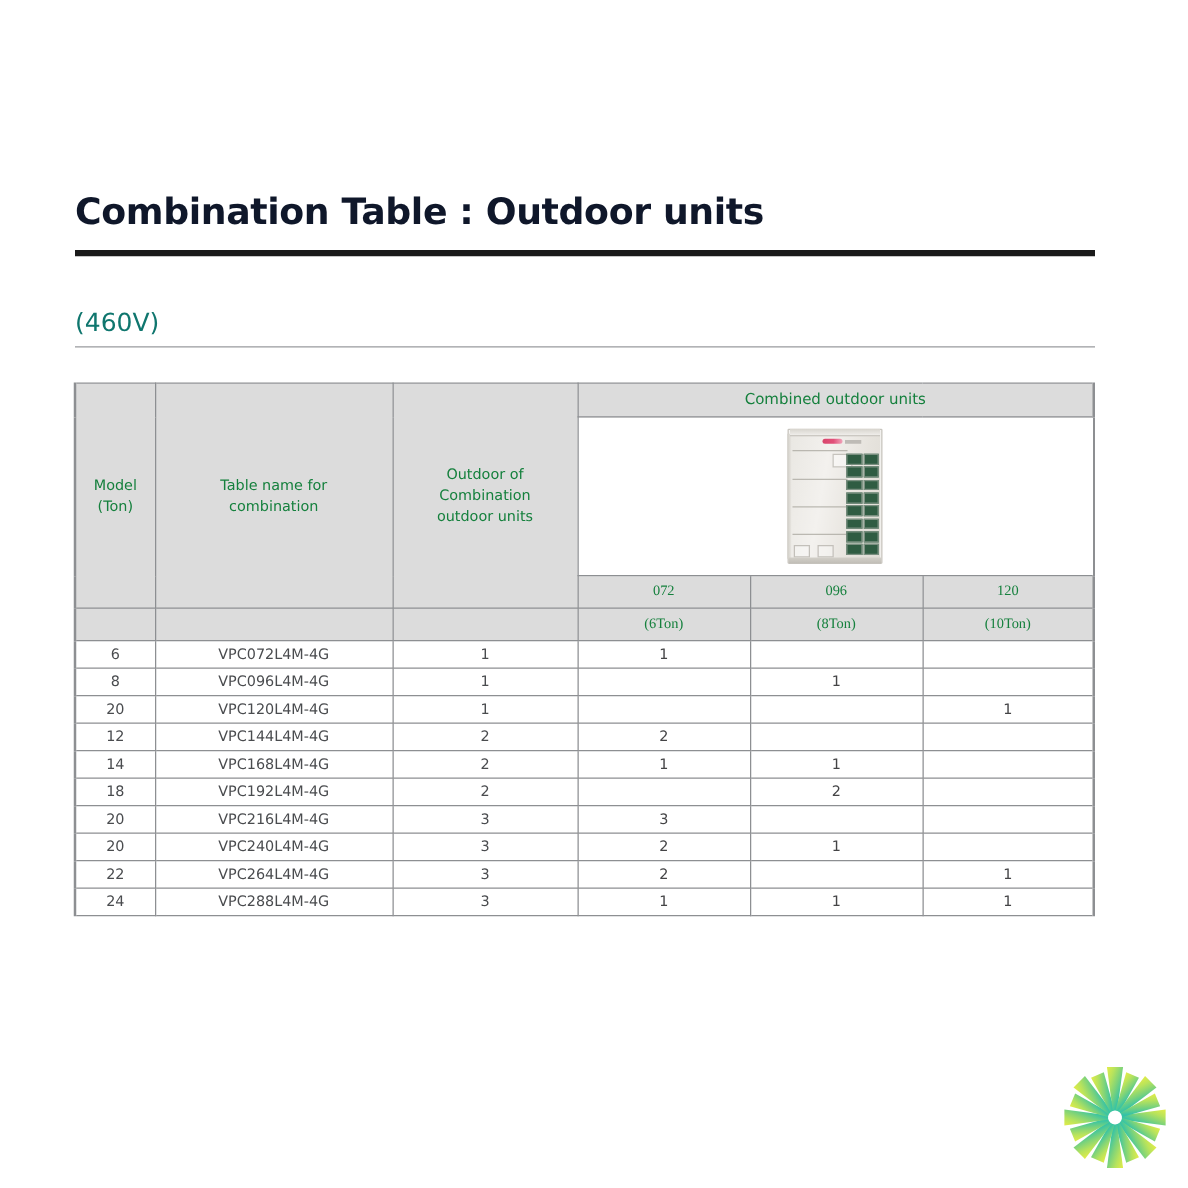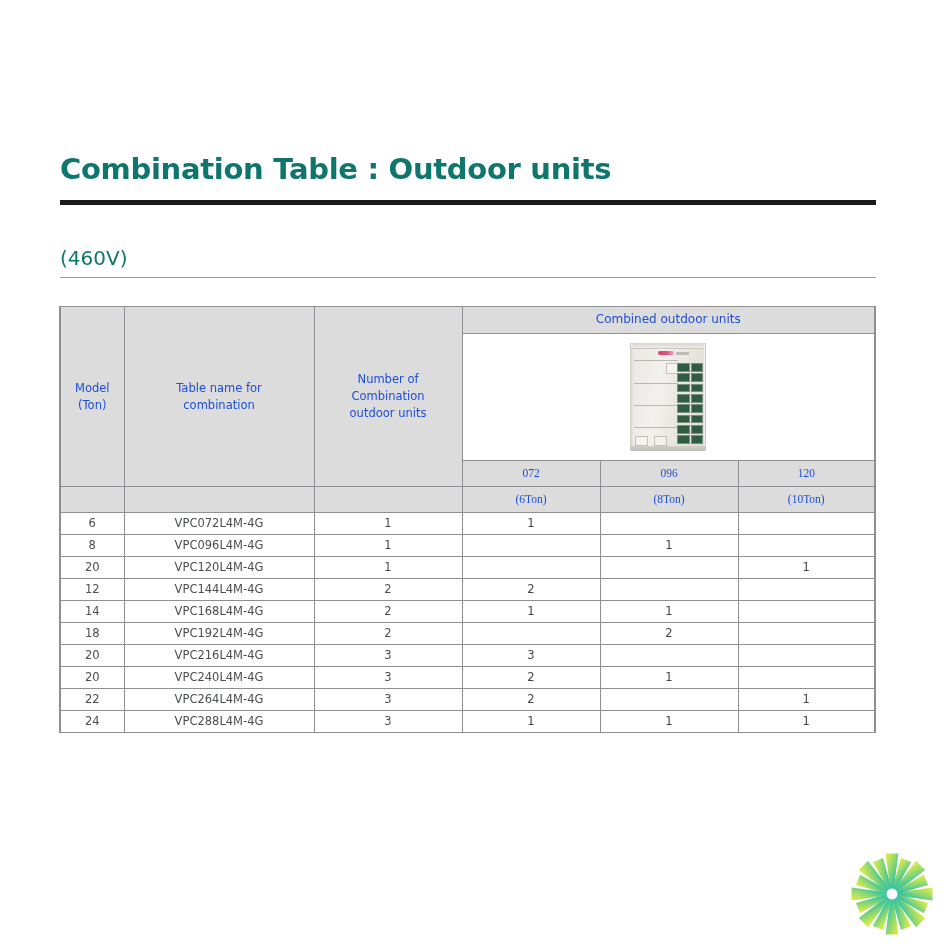--- a/index.html
+++ b/index.html
@@ -17,21 +17,21 @@
   }
 
   
   .page-title {
     position: absolute;
     left: 60px;
     top: 152px;
     font-size: 29px;
     font-weight: bold;
     letter-spacing: -0.3px;
-    color: #0f766e;
+    color: #0f172a;
     white-space: nowrap;
   }
   .title-rule {
     position: absolute;
     left: 60px;
     top: 200px;
     width: 816px;
     height: 5px;
     background: #1a1a1a;
   }
@@ -70,21 +70,21 @@
   table.combo td, table.combo th {
     border: 1px solid #8d8f92;
     padding: 0;
     text-align: center;
     vertical-align: middle;
     font-weight: normal;
     line-height: 1.45;
   }
   .hdr {
     background: #dcdcdc;
-    color: #1d4ed8;
+    color: #15803d;
     font-size: 11.5px;
   }
   .hdr-tall { height: 152px; }
   .hdr-group { height: 26px; font-size: 12px; }
   .img-cell {
     background: #ffffff;
     height: 126px;
     position: relative;
     padding: 0;
   }
@@ -226,21 +226,21 @@
       <tr class="top-edge">
         <th class="hdr hdr-tall left-edge" rowspan="3">
           <div>Model</div>
           <div>(Ton)</div>
         </th>
         <th class="hdr hdr-tall" rowspan="3">
           <div>Table name for</div>
           <div>combination</div>
         </th>
         <th class="hdr hdr-tall" rowspan="3">
-          <div>Number of</div>
+          <div>Outdoor of</div>
           <div>Combination</div>
           <div>outdoor units</div>
         </th>
         <th class="hdr hdr-group right-edge" colspan="3">Combined outdoor units</th>
       </tr>
       <tr>
         <td class="img-cell right-edge" colspan="3">
           <div class="unit">
             <div class="unit-body"></div>
             <div class="unit-side"></div>

